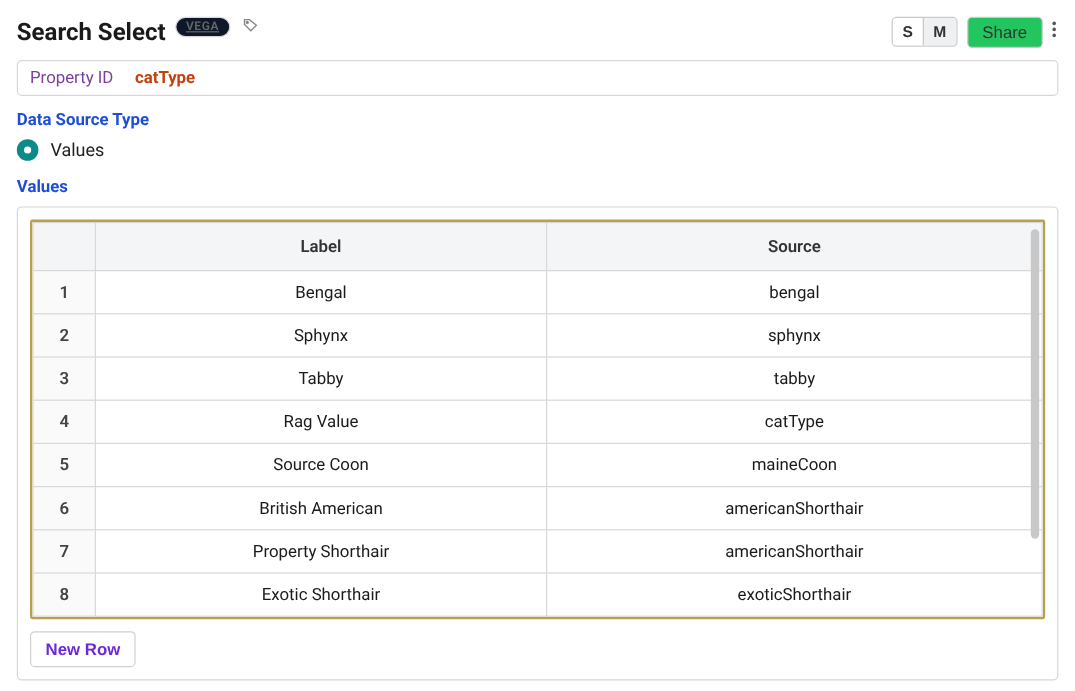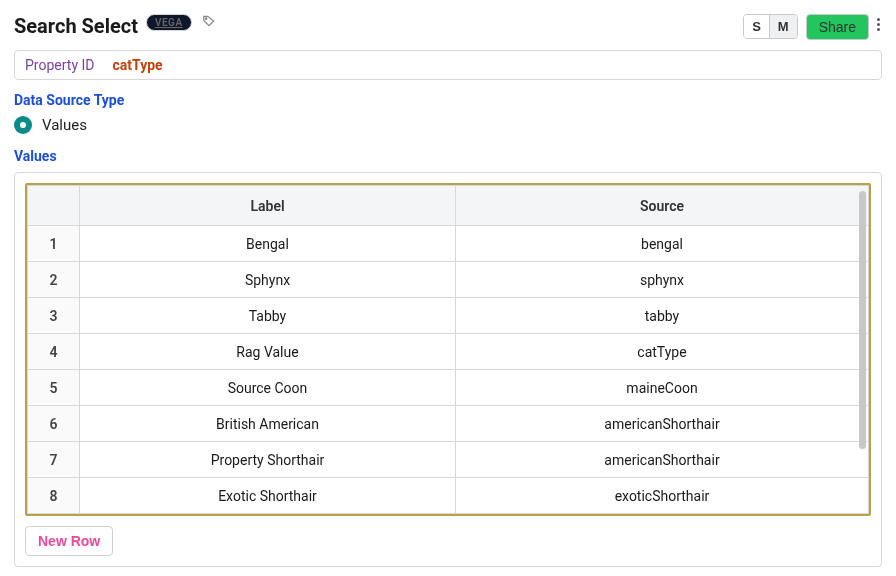--- a/index.html
+++ b/index.html
@@ -174,21 +174,21 @@
     height: 258px;
     background: #c8c8c8;
     border-radius: 4px;
   }
 
   .newrow-btn {
     margin-top: 10px;
     padding: 6px 12px;
     font-size: 14px;
     font-weight: 600;
-    color: #ec4899;
+    color: #6d28d9;
     background: #fff;
     border: 1px solid #d0d0d0;
     border-radius: 4px;
     cursor: pointer;
   }
 </style>
 </head>
 <body>
 
 <div class="header">

